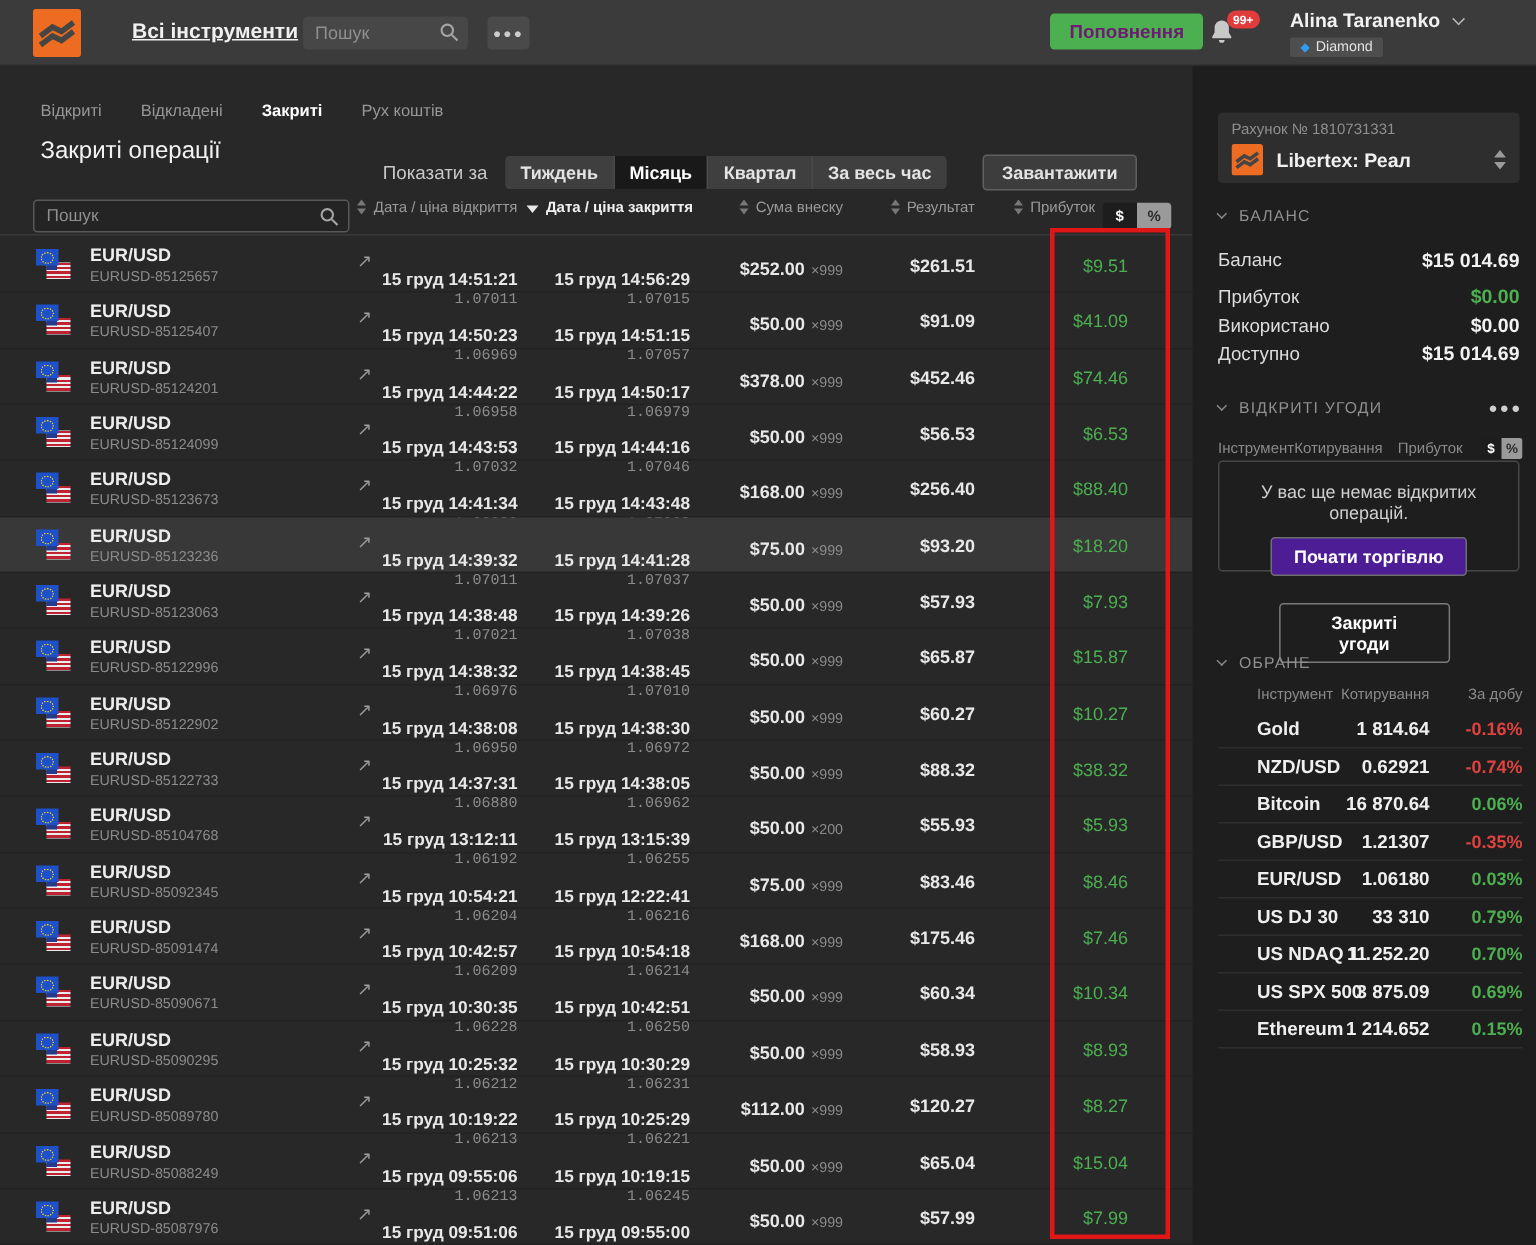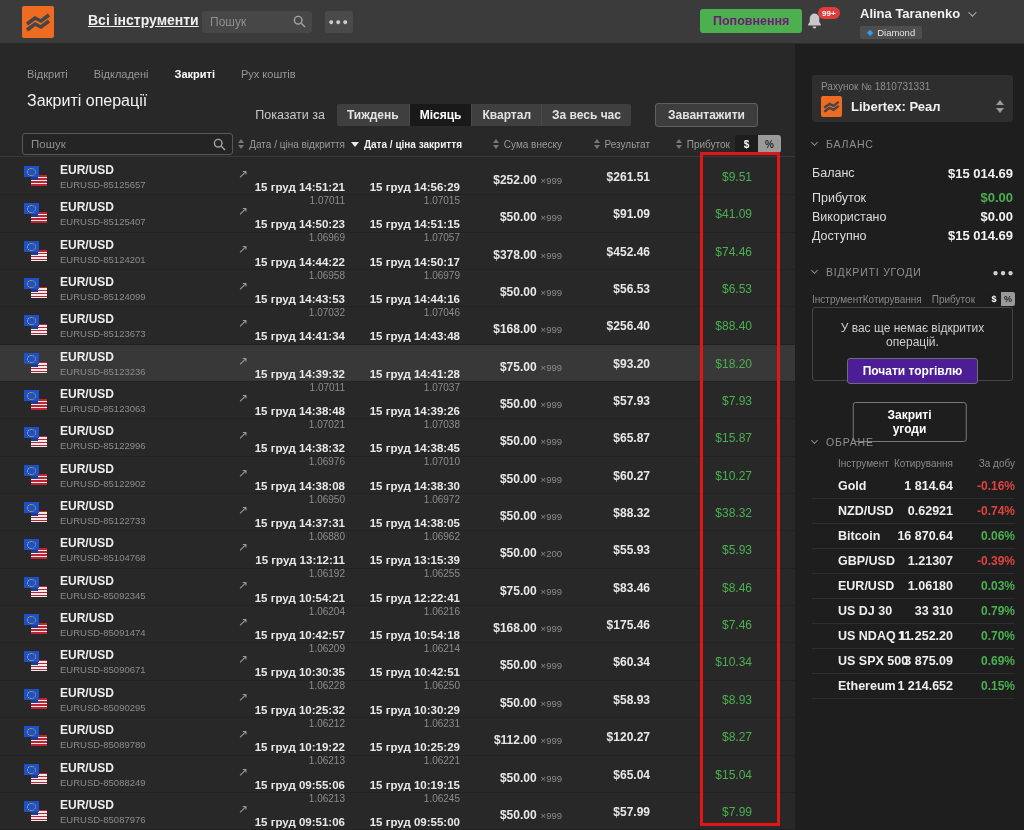--- a/index.html
+++ b/index.html
@@ -36,21 +36,21 @@
   .seg-item{background:#3f3f3f;color:#e3e3e3;font-size:12px;font-weight:bold;padding:4px 10px;cursor:pointer;}
   .seg-item.active{background:#191919;color:#fff;}
   .download{margin-left:24px;background:#3d3d3d;border:1px solid #606060;border-radius:3px;color:#e3e3e3;font-size:12px;font-weight:bold;padding:4px 12px;cursor:pointer;}
 
   
   .thead{position:absolute;top:89px;left:0;right:0;height:24px;border-bottom:1px solid #383838;}
   .tsearch{position:absolute;left:22px;top:0;width:211px;height:22px;background:#242424;border:1px solid #585858;border-radius:3px;}
   .tsearch input{width:100%;height:100%;background:transparent;border:none;outline:none;color:#ddd;font-size:11.5px;padding:0 24px 0 8px;}
   .tsearch input::placeholder{color:#8f8f8f;}
   .tsearch .mag{position:absolute;right:6px;top:4px;}
-  .hcol{position:absolute;top:0;height:22px;display:flex;align-items:center;justify-content:flex-end;font-size:10px;color:#9a9a9a;cursor:pointer;white-space:nowrap;}
+  .hcol{position:absolute;top:0;height:22px;display:flex;align-items:flex-start;justify-content:flex-end;font-size:10px;color:#9a9a9a;cursor:pointer;white-space:nowrap;}
   .hcol.active{color:#f0f0f0;font-weight:bold;}
   .h-open{left:220px;width:125px;}
   .h-close{left:340px;width:122px;}
   .h-amount{left:470px;width:92px;}
   .h-result{left:560px;width:90px;}
   .h-profit{left:640px;width:90px;}
   .sort{display:inline-flex;flex-direction:column;gap:2px;margin-right:5px;}
   .sort i{display:block;width:0;height:0;border-left:3px solid transparent;border-right:3px solid transparent;}
   .sort .u{border-bottom:4px solid #777;}
   .sort .d{border-top:4px solid #777;}
@@ -68,21 +68,21 @@
   .f-eu{position:absolute;left:0;top:1px;width:15px;height:11px;background:#1e50c8;z-index:2;}
   .f-eu::after{content:"";position:absolute;left:3px;top:2px;width:7px;height:6px;border:1px dotted #f7d117;border-radius:50%;}
   .f-us{position:absolute;left:7px;top:10px;width:16px;height:11px;background:repeating-linear-gradient(180deg,#bf2332 0 1.5px,#ececec 1.5px 3px);z-index:1;}
   .f-us::before{content:"";position:absolute;left:0;top:0;width:7px;height:5px;background:#223a8f;}
   .instr{position:absolute;left:60px;top:5px;}
   .pair{font-size:12px;font-weight:bold;color:#ededed;}
   .tid{font-size:9.5px;color:#8c8c8c;margin-top:2px;}
   .trend{position:absolute;left:238px;top:9px;color:#9a9a9a;font-size:12px;}
   .cell{position:absolute;top:5px;text-align:right;}
   .cell .t{font-size:11.5px;font-weight:bold;color:#e8e8e8;white-space:nowrap;margin-top:18px;}
-  .cell .p{font-size:10px;color:#8c8c8c;margin-top:2px;}
+  .cell .p{font-size:10px;color:#8c8c8c;margin-top:2px;font-family:Liberation Mono, monospace;}
   .c-open{left:248px;width:97px;}
   .c-close{left:363px;width:97px;}
   .c-amount{left:460px;width:102px;top:12px;}
   .amt{font-size:12px;font-weight:bold;color:#e8e8e8;}
   .mult{font-size:9.5px;color:#8c8c8c;margin-left:4px;}
   .c-result{left:570px;width:80px;top:12px;font-size:12px;font-weight:bold;color:#e8e8e8;}
   .c-profit{left:680px;width:72px;top:12px;font-size:12px;color:#4caf50;}
 
   
   .annotation{position:absolute;left:700px;top:152px;width:80px;height:674px;border:3px solid #e11717;z-index:20;pointer-events:none;}
@@ -785,21 +785,21 @@
 
   <div class="fav-row up">
     <span class="fn">Bitcoin</span>
     <span class="fq">16 870.64</span>
     <span class="fc">0.06%</span>
   </div>
 
   <div class="fav-row down">
     <span class="fn">GBP/USD</span>
     <span class="fq">1.21307</span>
-    <span class="fc">-0.39%</span>
+    <span class="fc">-0.35%</span>
   </div>
 
   <div class="fav-row up">
     <span class="fn">EUR/USD</span>
     <span class="fq">1.06180</span>
     <span class="fc">0.03%</span>
   </div>
 
   <div class="fav-row up">
     <span class="fn">US DJ 30</span>

